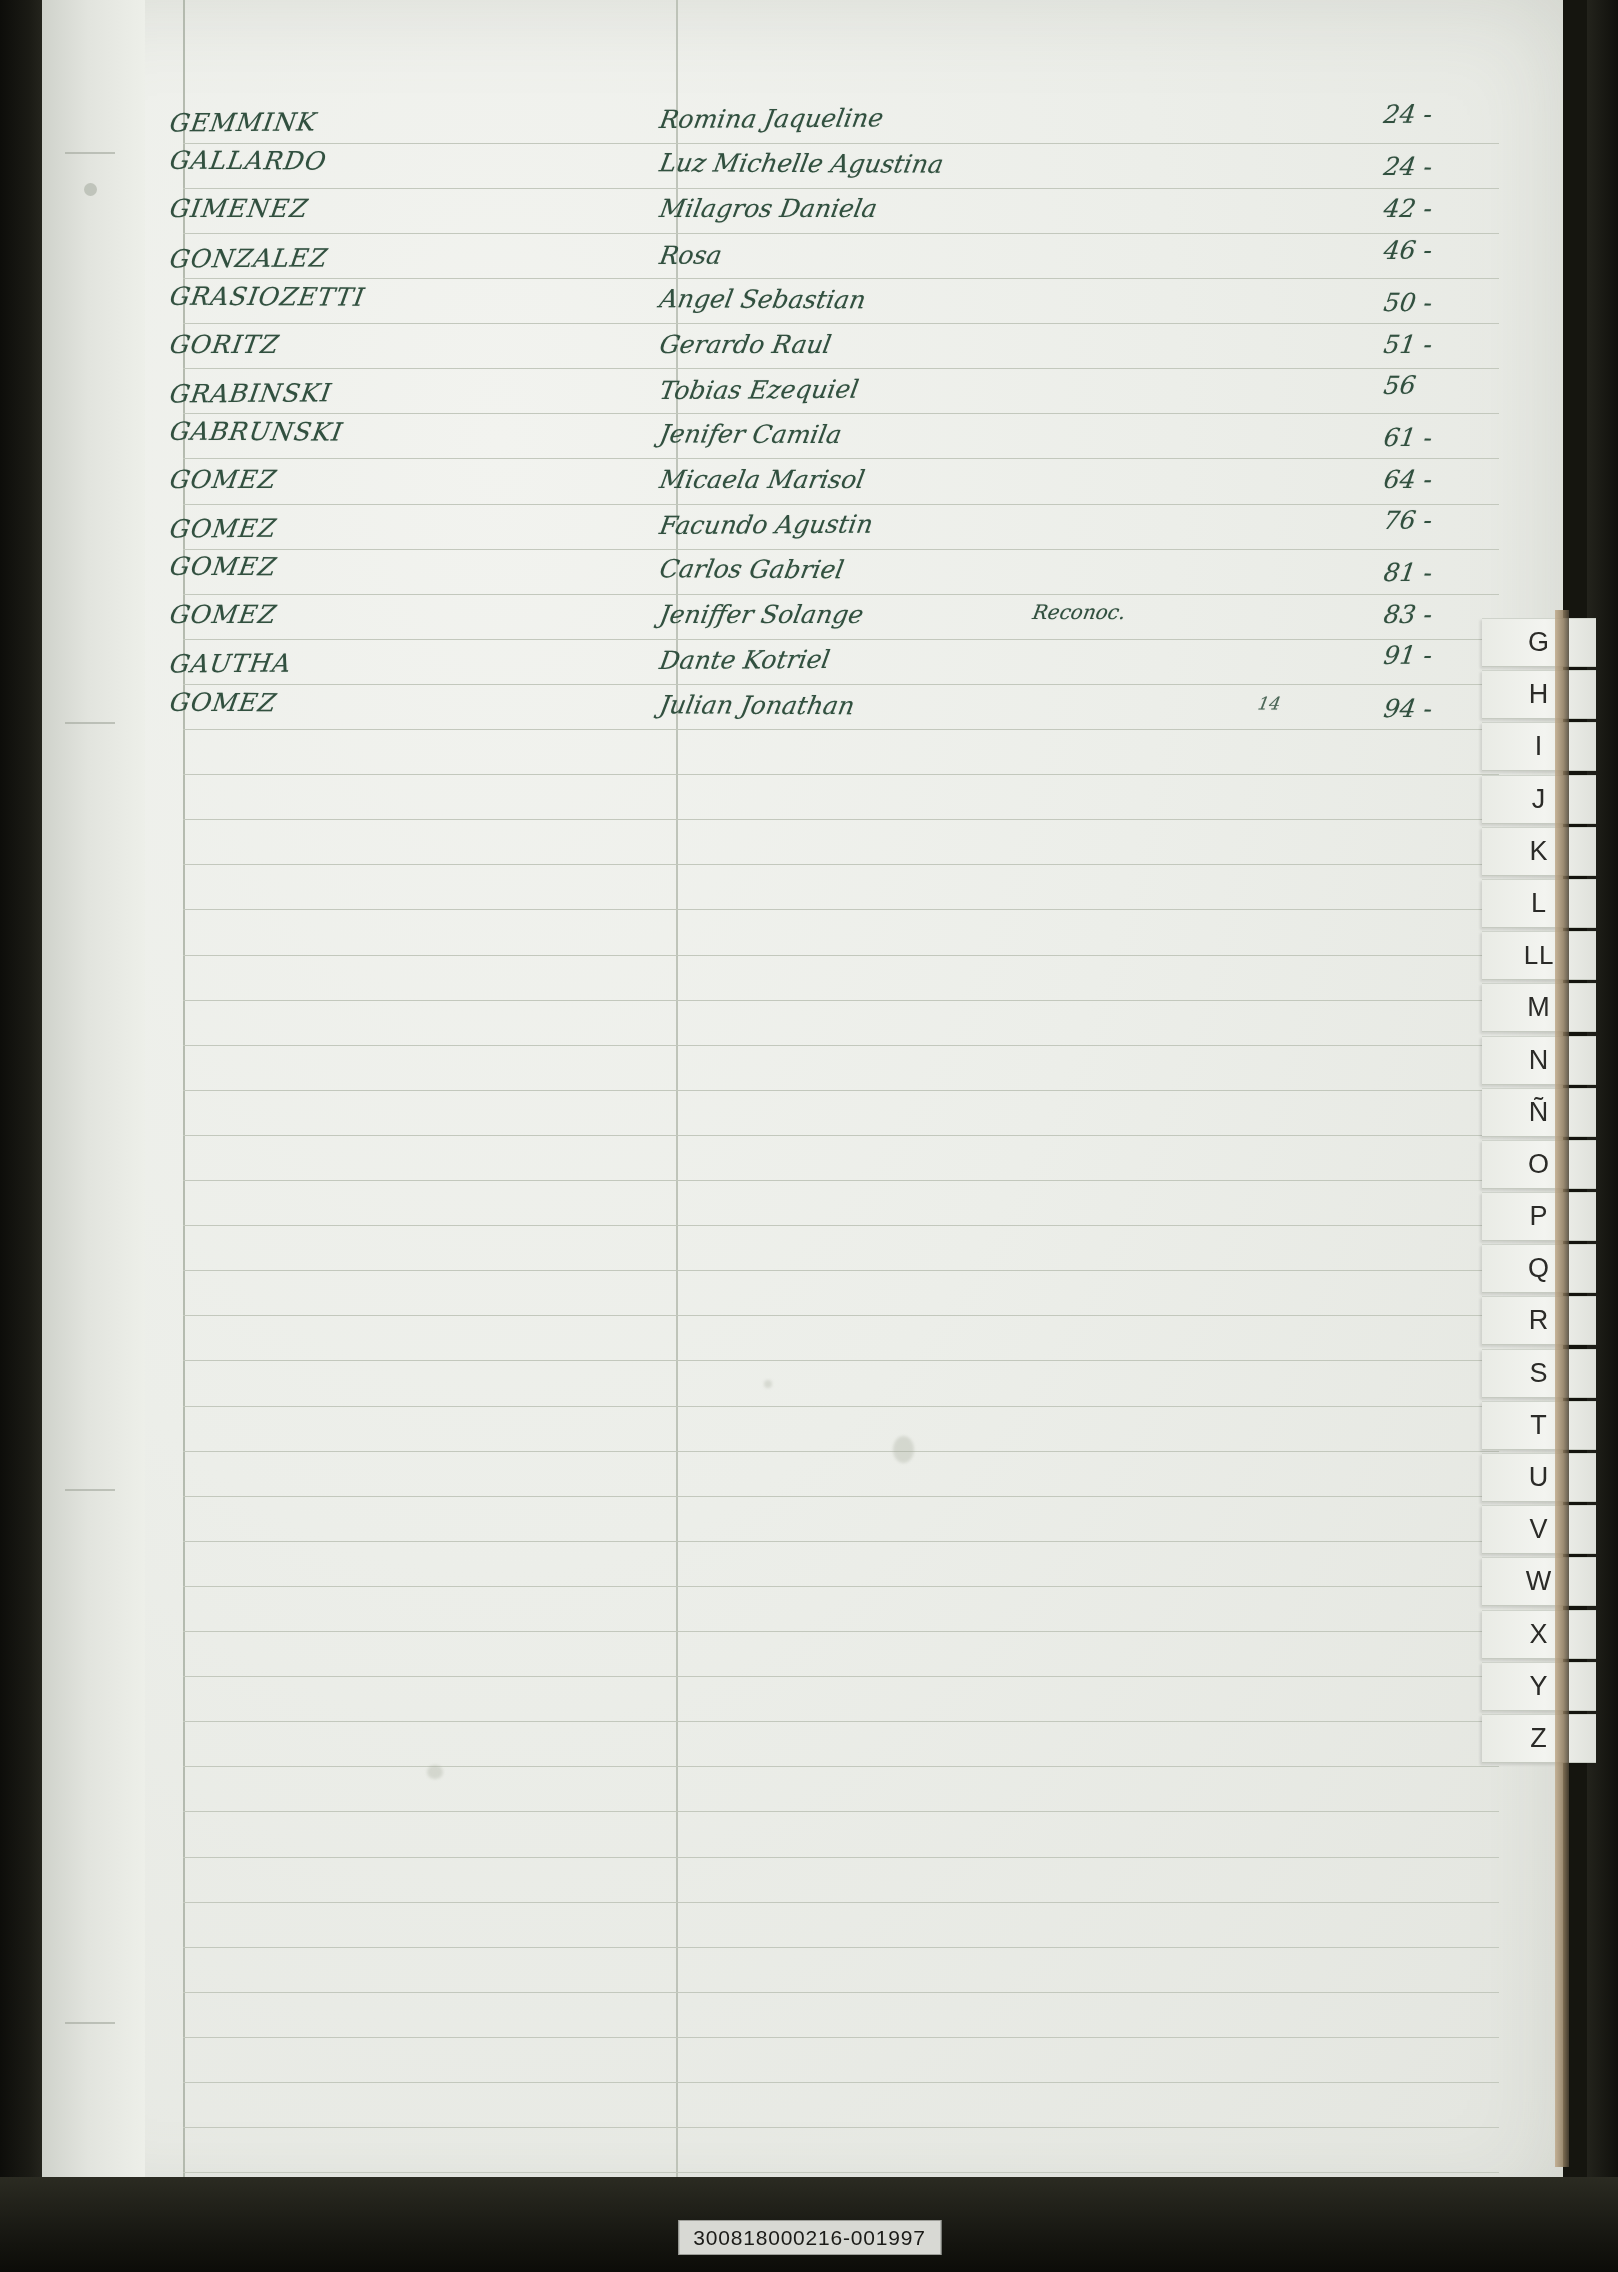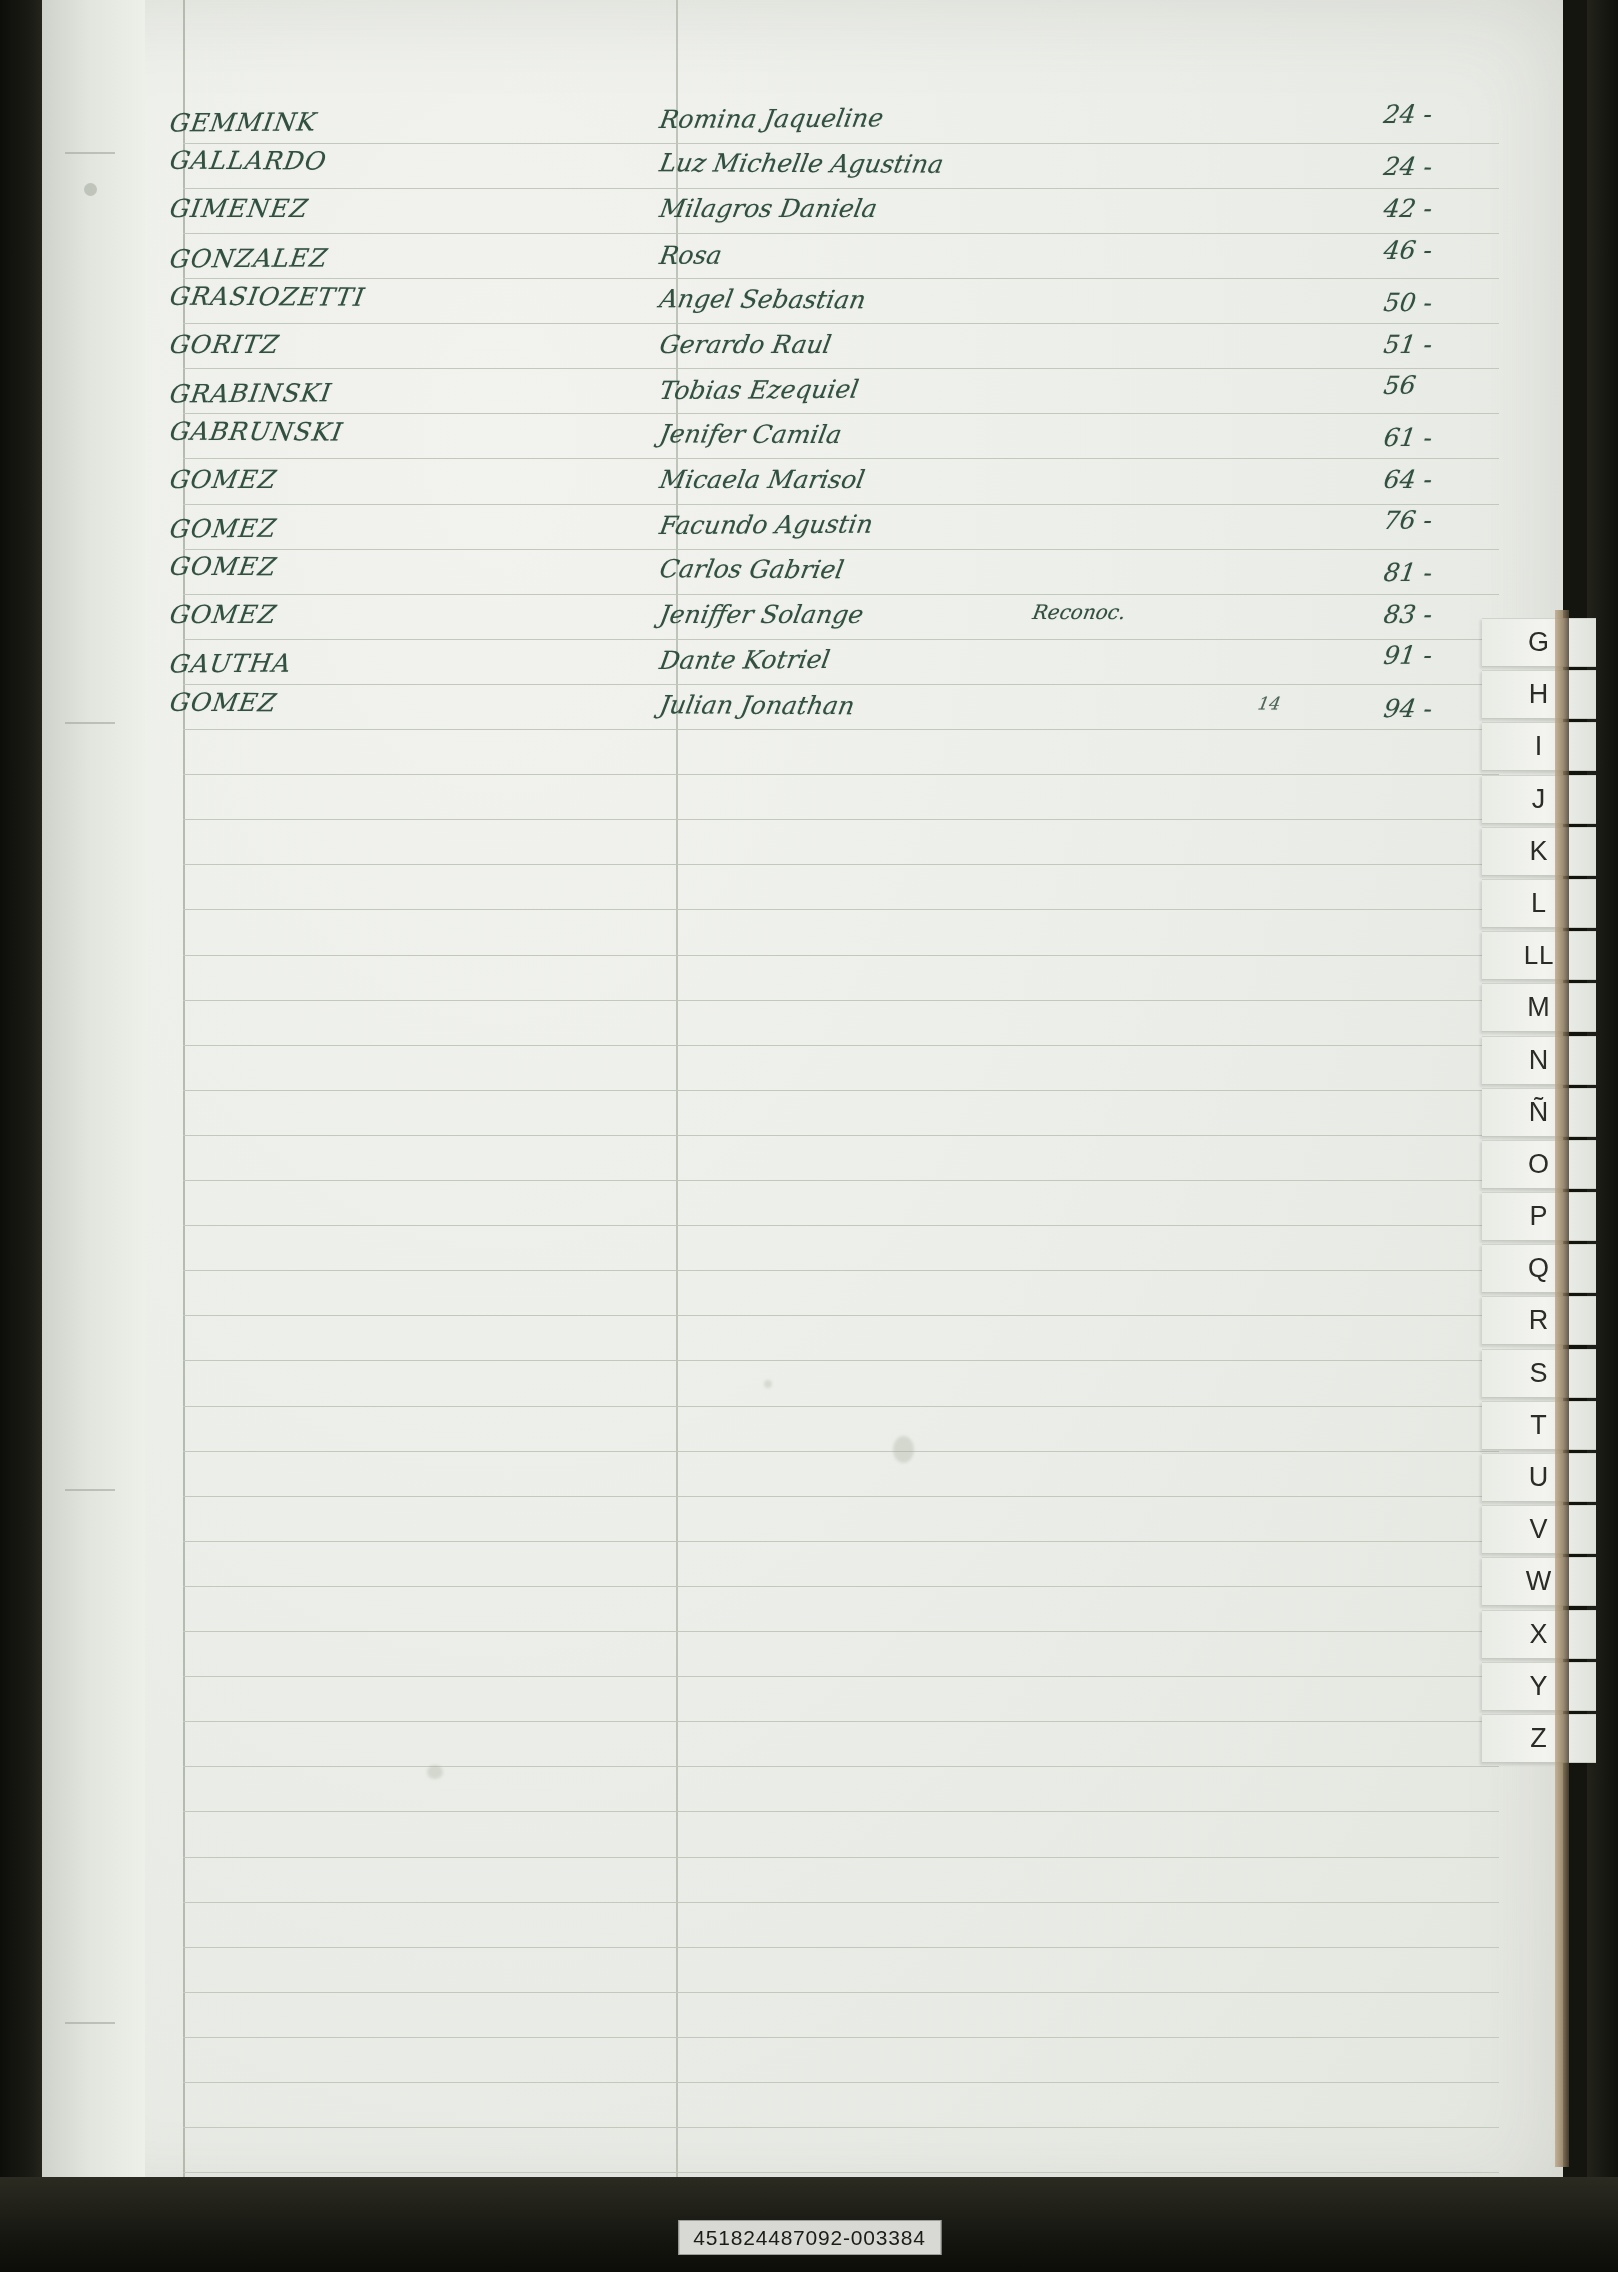--- a/index.html
+++ b/index.html
@@ -467,15 +467,15 @@
         <div class="tab">
           <span>Z</span>
         </div>
       </div>
   </div>
 
   <div id="tab-edge"></div>
 
   <div class="dark-bottom"></div>
 
-  <div id="footer-id">451824487092-003384</div>
+  <div id="footer-id">300818000216-001997</div>
 </div>
 
 
 </body></html>

